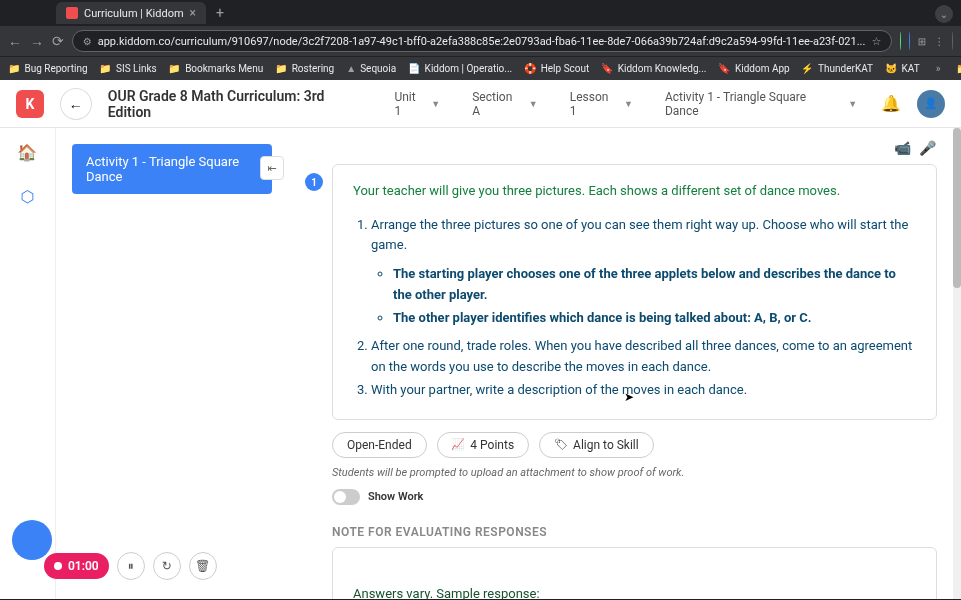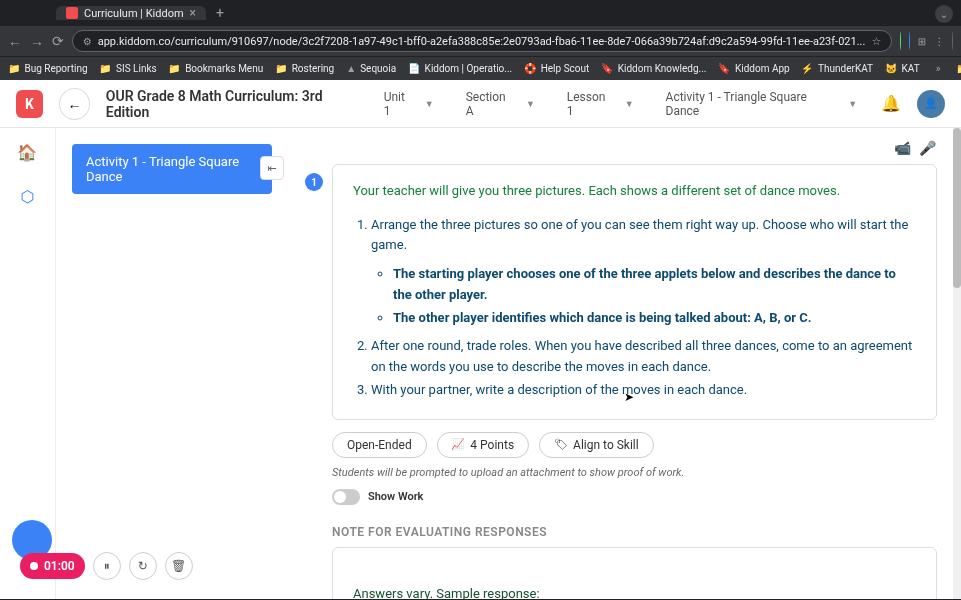--- a/index.html
+++ b/index.html
@@ -1,21 +1,21 @@
 <!DOCTYPE html>
 <html><head>
 <meta charset="utf-8">
 <style>
 * { margin: 0; padding: 0; box-sizing: border-box; font-family: -apple-system, BlinkMacSystemFont, "Segoe UI", Roboto, sans-serif; }
 body { width: 961px; height: 600px; overflow: hidden; background: #202124; }
 
 
 .browser-top { background: #202124; height: 26px; display: flex; align-items: center; padding: 0 8px; }
 .tab-strip { display: flex; align-items: center; gap: 4px; margin-left: 48px; }
-.tab { background: #35363a; height: 14px; display: flex; align-items: center; padding: 0 10px; border-radius: 6px 6px 0 0; gap: 6px; color: #e8eaed; font-size: 11px; width: 150px; }
+.tab { background: #35363a; height: 22px; display: flex; align-items: center; padding: 0 10px; border-radius: 6px 6px 0 0; gap: 6px; color: #e8eaed; font-size: 11px; width: 150px; }
 .tab-favicon { width: 12px; height: 12px; background: #f04e4e; border-radius: 2px; }
 .tab-close { color: #9aa0a6; font-size: 12px; margin-left: auto; cursor: pointer; }
 .new-tab { color: #9aa0a6; font-size: 14px; padding: 0 6px; cursor: pointer; }
 .win-controls { margin-left: auto; }
 .win-btn { color: #9aa0a6; width: 18px; height: 18px; border-radius: 50%; background: #3c4043; display: inline-flex; align-items: center; justify-content: center; font-size: 10px; cursor: pointer; }
 
 .browser-toolbar { background: #35363a; height: 30px; display: flex; align-items: center; padding: 0 8px; gap: 8px; }
 .nav-arrow { color: #9aa0a6; font-size: 14px; cursor: pointer; width: 16px; text-align: center; }
 .url-bar { flex: 1; background: #202124; border: 1px solid #5f6368; border-radius: 14px; height: 22px; display: flex; align-items: center; padding: 0 10px; gap: 6px; color: #e8eaed; font-size: 11px; }
 .url-icon { color: #9aa0a6; font-size: 10px; }
@@ -28,21 +28,21 @@
 .bookmark-icon { color: #9aa0a6; font-size: 10px; }
 .bookmark-chevron { margin-left: auto; color: #9aa0a6; font-size: 10px; padding: 0 4px; cursor: pointer; }
 .all-bookmarks { color: #e8eaed; font-size: 10px; display: flex; align-items: center; gap: 4px; cursor: pointer; }
 
 
 .app { background: #fff; height: 519px; display: flex; }
 .app-header { position: absolute; top: 80px; left: 0; right: 0; height: 48px; background: #fff; border-bottom: 1px solid #e5e5e5; display: flex; align-items: center; padding: 0 16px; gap: 16px; z-index: 10; }
 .logo { width: 28px; height: 28px; background: #f04e4e; border-radius: 6px; display: flex; align-items: center; justify-content: center; color: #fff; font-weight: bold; font-size: 14px; }
 .back-btn { width: 32px; height: 32px; border: 1px solid #ddd; border-radius: 50%; display: flex; align-items: center; justify-content: center; cursor: pointer; font-size: 14px; }
 .header-title { font-weight: 600; font-size: 14px; color: #333; }
-.breadcrumb-sel { display: flex; align-items: center; gap: 12px; font-size: 12px; color: #555; cursor: pointer; padding: 4px 8px; }
+.breadcrumb-sel { display: flex; align-items: center; gap: 6px; font-size: 12px; color: #555; cursor: pointer; padding: 4px 8px; }
 .breadcrumb-sel .chev { font-size: 9px; color: #888; }
 .header-right { margin-left: auto; display: flex; align-items: center; gap: 16px; }
 .bell { font-size: 16px; color: #888; cursor: pointer; }
 .avatar { width: 28px; height: 28px; border-radius: 50%; background: #4a7ba6; display: flex; align-items: center; justify-content: center; color: #fff; font-size: 11px; cursor: pointer; }
 
 .left-rail { width: 56px; background: #fff; border-right: 1px solid #eee; padding-top: 60px; display: flex; flex-direction: column; align-items: center; gap: 20px; }
 .rail-icon { width: 24px; height: 24px; color: #888; cursor: pointer; display: flex; align-items: center; justify-content: center; font-size: 16px; }
 .rail-icon.active { color: #3b82f6; }
 
 .main-area { flex: 1; display: flex; padding-top: 48px; position: relative; }
@@ -66,21 +66,21 @@
 .toggle-row { display: flex; align-items: center; gap: 8px; margin-top: 10px; }
 .toggle { width: 28px; height: 16px; background: #ccc; border-radius: 8px; position: relative; cursor: pointer; }
 .toggle::after { content: ''; position: absolute; width: 12px; height: 12px; background: #fff; border-radius: 50%; top: 2px; left: 2px; }
 .toggle-label { font-size: 11px; font-weight: 600; color: #333; }
 .note-label { font-size: 12px; font-weight: 600; letter-spacing: 0.5px; color: #888; margin-top: 20px; margin-bottom: 8px; }
 .response-card { border: 1px solid #ddd; border-radius: 6px; padding: 16px 20px; }
 .response-card p { font-size: 13px; color: #14532d; line-height: 1.6; margin-top: 20px; }
 .response-card .spacer { height: 24px; }
 
 
-.recorder { position: fixed; left: 20px; bottom: 20px; display: flex; align-items: center; gap: 8px; }
+.recorder { position: fixed; left: 44px; bottom: 20px; display: flex; align-items: center; gap: 8px; }
 .rec-time { background: #e91e63; color: #fff; padding: 6px 10px; border-radius: 16px; font-size: 12px; font-weight: 600; display: flex; align-items: center; gap: 6px; }
 .rec-dot { width: 8px; height: 8px; background: #fff; border-radius: 50%; }
 .rec-btn { width: 28px; height: 28px; border: 1px solid #ccc; border-radius: 50%; display: flex; align-items: center; justify-content: center; cursor: pointer; background: #fff; color: #555; font-size: 12px; }
 .chat-bubble { position: fixed; left: 12px; bottom: 40px; width: 40px; height: 40px; background: #3b82f6; border-radius: 50%; cursor: pointer; }
 
 .cursor { position: fixed; top: 390px; left: 624px; font-size: 12px; color: #000; pointer-events: none; z-index: 100; }
 .scrollbar-track { position: absolute; right: 0; top: 128px; width: 8px; height: 471px; background: #f0f0f0; }
 .scrollbar-thumb { position: absolute; right: 0; top: 128px; width: 8px; height: 160px; background: #bbb; border-radius: 4px; }
 </style>
 </head>

